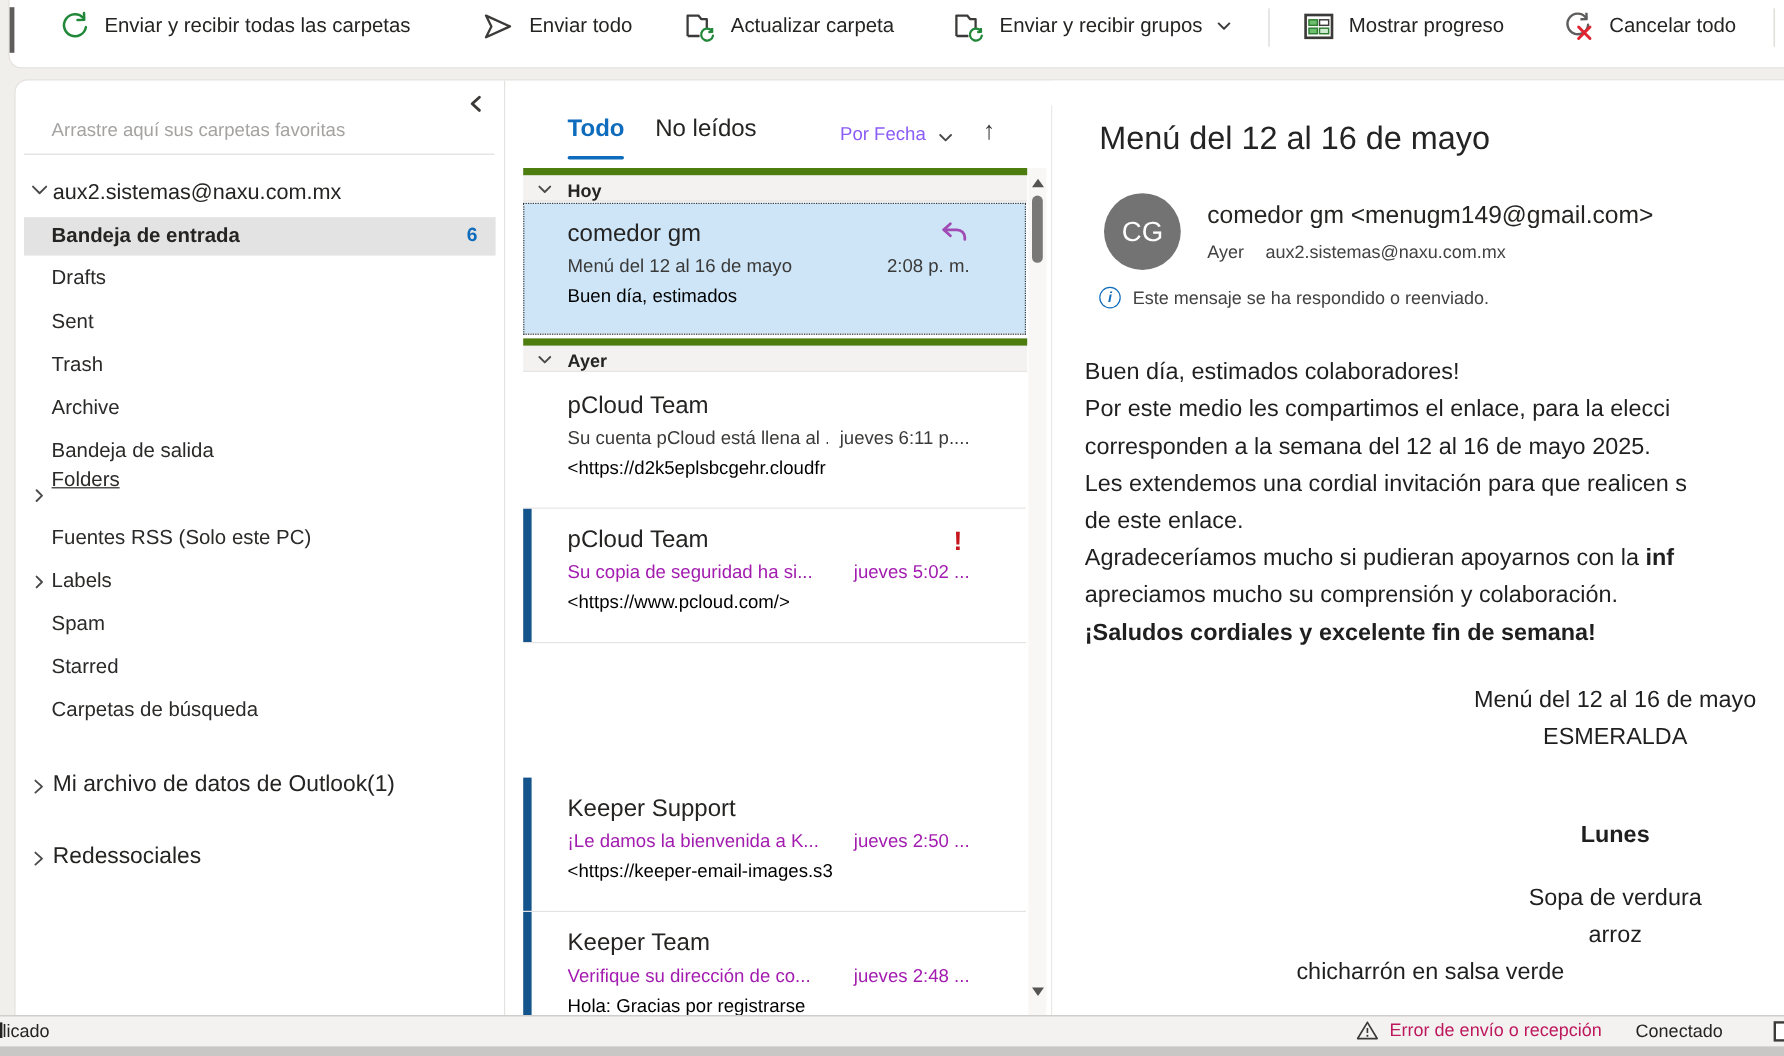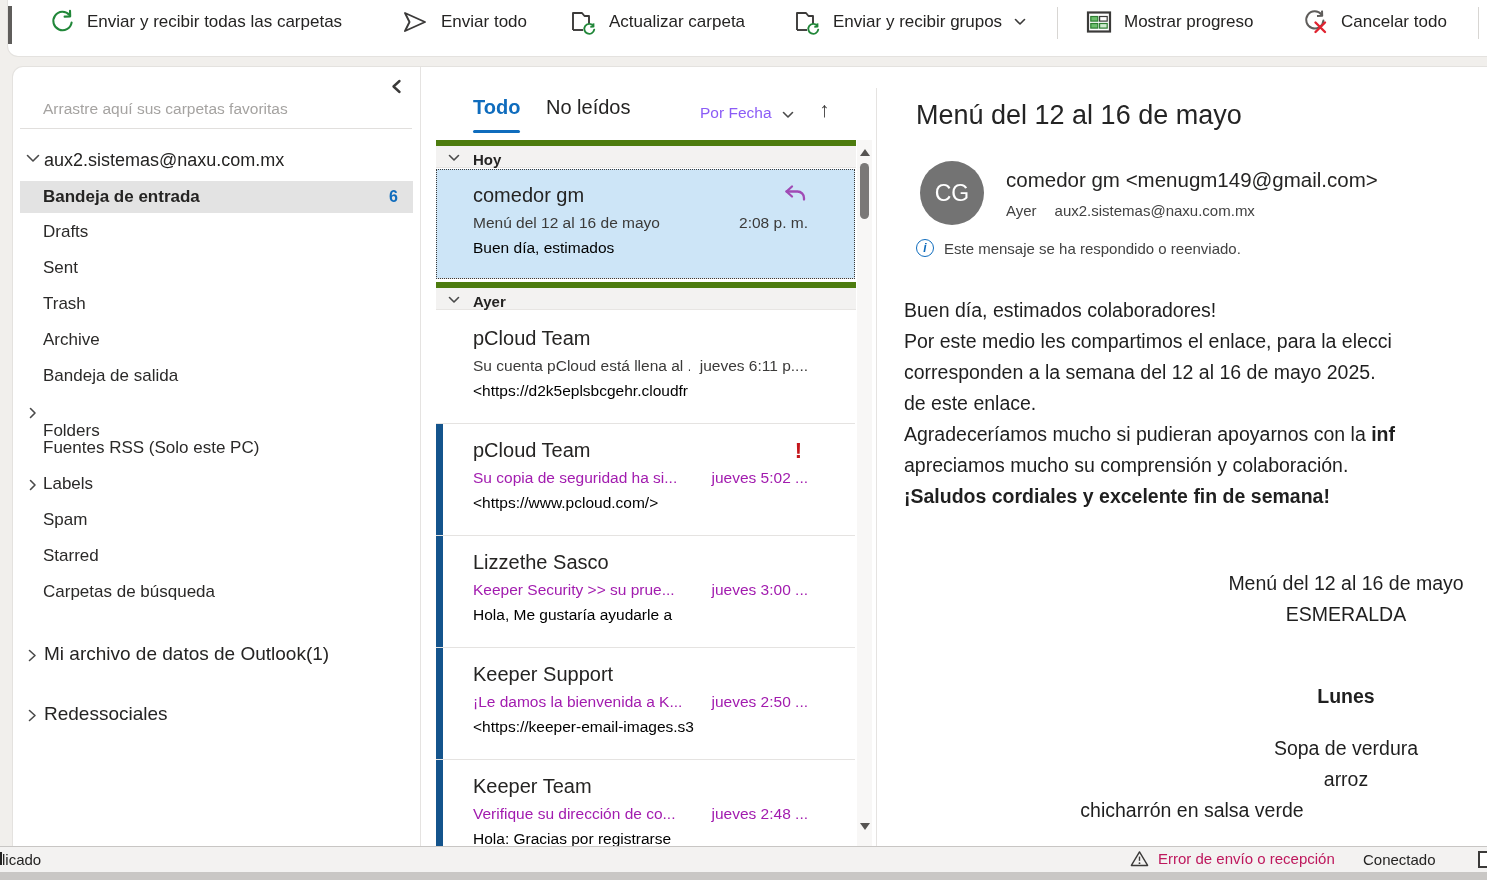--- a/index.html
+++ b/index.html
@@ -178,21 +178,21 @@
       <div class="sb-row" style="left:30px; top:147px;">Drafts</div>
       <div class="sb-row" style="left:30px; top:183px;">Sent</div>
       <div class="sb-row" style="left:30px; top:219px;">Trash</div>
       <div class="sb-row" style="left:30px; top:255px;">Archive</div>
       <div class="sb-row" style="left:30px; top:291px;">Bandeja de salida</div>
       <div style="position:absolute; left:16px; top:340px; cursor:pointer;">
         <svg width="8" height="12" viewBox="0 0 8 12">
             <polyline points="1.5,1.5 6,6 1.5,10.5" class="chev"></polyline>
           </svg>
       </div>
-      <div class="sb-row" style="left:30px; top:346px;">Folders</div>
+      <div class="sb-row" style="left:30px; top:315px;text-decoration:underline;">Folders</div>
       <div class="sb-row" style="left:30px; top:363px;">Fuentes RSS (Solo este PC)</div>
       <div style="position:absolute; left:16px; top:412px; cursor:pointer;">
         <svg width="8" height="12" viewBox="0 0 8 12">
             <polyline points="1.5,1.5 6,6 1.5,10.5" class="chev"></polyline>
           </svg>
       </div>
       <div class="sb-row" style="left:30px; top:399px;">Labels</div>
       <div class="sb-row" style="left:30px; top:435px;">Spam</div>
       <div class="sb-row" style="left:30px; top:471px;">Starred</div>
       <div class="sb-row" style="left:30px; top:507px;">Carpetas de búsqueda</div>
@@ -282,31 +282,20 @@
           <div class="esender">pCloud Team</div>
           <div class="esubrow">
             <span class="esub">Su copia de seguridad ha si...</span>
             <span class="etime">jueves 5:02 ...</span>
           </div>
           <div class="epreview">&lt;https://www.pcloud.com/&gt;</div>
         </div>
         <span class="bang">!</span>
       </div>
 
-      <div class="email unread" style="left:15px; top:469px;">
-        <div class="ubar"></div>
-        <div class="econtent">
-          <div class="esender">Lizzethe Sasco</div>
-          <div class="esubrow">
-            <span class="esub">Keeper Security &gt;&gt; su prue...</span>
-            <span class="etime">jueves 3:00 ...</span>
-          </div>
-          <div class="epreview">Hola,   Me gustaría ayudarle a</div>
-        </div>
-      </div>
 
       <div class="email unread" style="left:15px; top:581px;">
         <div class="ubar"></div>
         <div class="econtent">
           <div class="esender">Keeper Support</div>
           <div class="esubrow">
             <span class="esub">¡Le damos la bienvenida a K...</span>
             <span class="etime">jueves 2:50 ...</span>
           </div>
           <div class="epreview">&lt;https://keeper-email-images.s3</div>
@@ -345,20 +334,21 @@
 
       <div class="info-row" style="left:39px; top:172px;">
         <span class="info-i">i</span>
         <span>Este mensaje se ha respondido o reenviado.</span>
       </div>
 
       <div style="position:absolute; left:27px; top:228px; font-size:19.5px; color:#1f1f1f; line-height:31px; white-space:nowrap;">
         <div>Buen día, estimados colaboradores!</div>
         <div>Por este medio les compartimos el enlace, para la elecci</div>
         <div>corresponden a la semana del 12 al 16 de mayo 2025.</div>
+        <div>Les extendemos una cordial invitación para que realicen s</div>
         <div>de este enlace.</div>
         <div><span>Agradeceríamos mucho si pudieran apoyarnos con la </span><span class="bbold">inf</span></div>
         <div>apreciamos mucho su comprensión y colaboración.</div>
         <div class="bbold">¡Saludos cordiales y excelente fin de semana!</div>
       </div>
 
       <div class="cline" style="left:469px; top:505px;">Menú del 12 al 16 de mayo</div>
       <div class="cline" style="left:469px; top:536px;">ESMERALDA</div>
       <div class="cline bbold" style="left:469px; top:618px;">Lunes</div>
       <div class="cline" style="left:469px; top:670px;">Sopa de verdura</div>

